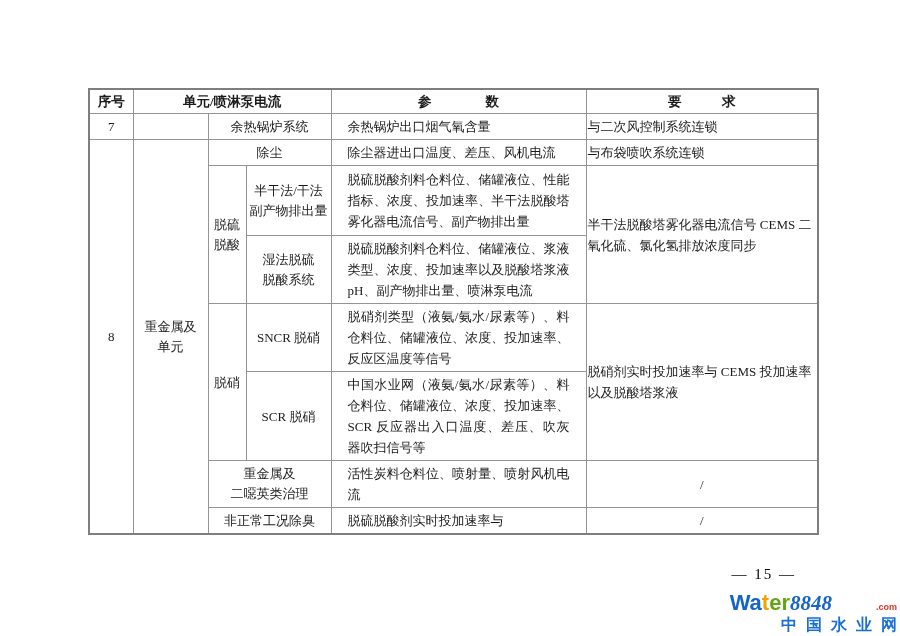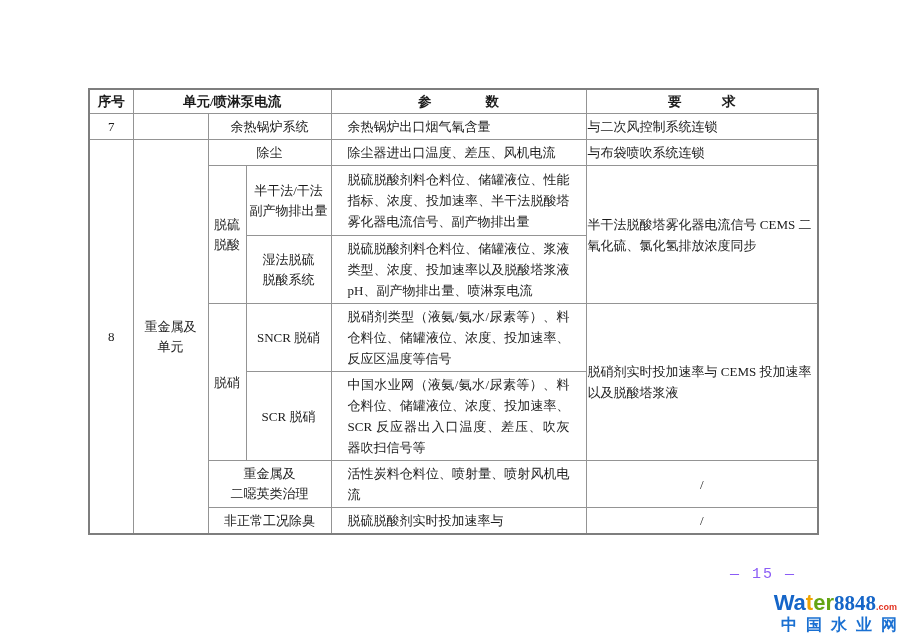--- a/index.html
+++ b/index.html
@@ -19,37 +19,37 @@
     padding:1px 3px;vertical-align:middle;text-align:center;overflow:hidden;
   }
   .spec th{font-weight:bold;font-size:13.5px;}
   .spec td.p{text-align:justify;padding:2px 16px;}
   .spec td.req{text-align:left;padding:2px 1px;}
   .spec td.slash{text-align:center;}
   .two-line span{display:block;line-height:20px;}
   
   .page-number{
     position:absolute;top:566px;right:104px;
-    font-size:15px;letter-spacing:2px;color:#8b5cf6;font-family:Liberation Mono, monospace;
+    font-size:15px;letter-spacing:2px;color:#000000;
   }
   
   .watermark{
     position:absolute;right:3px;bottom:3px;text-align:right;line-height:1;
     font-family:"Liberation Sans","DejaVu Sans",sans-serif;cursor:pointer;
   }
   .wm-top{white-space:nowrap;}
   .wm-letter{font-size:22px;font-weight:bold;letter-spacing:0px;}
   .wm-w,.wm-a{color:#1565c8;}
   .wm-t{color:#f0a400;}
   .wm-e,.wm-r{color:#64a513;}
   .wm-num{
     font-family:"Liberation Serif","DejaVu Serif",serif;
-    font-weight:bold;font-size:21px;color:#1565c8;
+    font-style:italic;font-weight:bold;font-size:21px;color:#1565c8;
   }
-  .wm-com{font-size:9px;font-weight:bold;color:#e23322;}
+  .wm-com{font-size:9px;font-weight:bold;color:#e23322;margin-left:44px;}
   .wm-site{
     margin-top:3px;font-size:16px;font-weight:bold;color:#1a70d2;
     letter-spacing:9px;margin-right:-9px;white-space:nowrap;
   }
 </style>
 </head>
 <body>
 
 <table class="spec">
   <colgroup>

